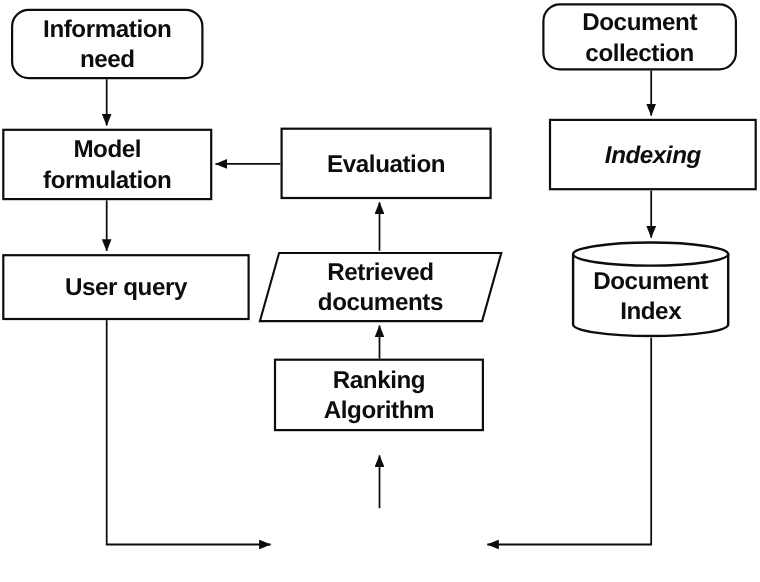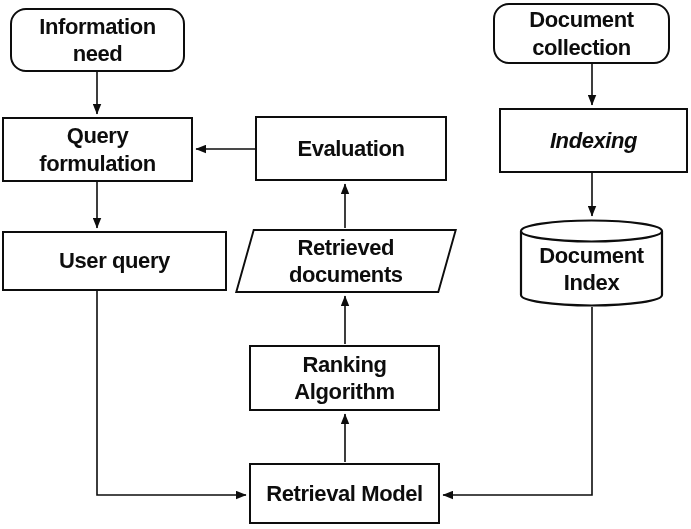--- a/index.html
+++ b/index.html
@@ -39,21 +39,21 @@
   .rounded { border-radius: 16px; border-width: 2.4px; }
 
   
   #n-info      { left: 10px;  top: 8px;   width: 175px; height: 64px; }
   #n-queryform { left: 2px;   top: 117px; width: 191px; height: 65px; }
   #n-userquery { left: 2px;   top: 231px; width: 225px; height: 60px; }
   #n-eval      { left: 255px; top: 116px; width: 192px; height: 65px; }
   #n-retrdocs  { left: 244px; top: 229px; width: 204px; height: 64px;
                  transform: skewX(-15.7deg); }
   #n-retrdocs .label { transform: skewX(15.7deg); }
-  #n-ranking   { left: 249px; top: 345px; width: 191px; height: 66px; }
+  #n-ranking   { left: 249px; top: 326px; width: 191px; height: 66px; }
   #n-retrmodel { left: 249px; top: 463px; width: 191px; height: 61px; }
   #n-doccoll   { left: 493px; top: 3px;   width: 177px; height: 61px; }
   #n-indexing  { left: 499px; top: 108px; width: 189px; height: 65px; font-style: italic; }
   #n-docindex  { left: 519px; top: 219px; width: 145px; height: 88px;
                  border: none; background: transparent; }
   #n-docindex .cyl-svg { position: absolute; left: 0; top: 0; }
   #n-docindex .label { position: relative; z-index: 2; padding-top: 12px; }
 </style>
 </head>
 <body>
@@ -79,21 +79,21 @@
       <path d="M592,307 L592,495 L443,495" marker-end="url(#ah)"></path>
     </g>
   </svg>
 
   <div class="node rounded" id="n-info">
     <span class="label">Information
 need</span>
   </div>
 
   <div class="node" id="n-queryform">
-    <span class="label">Query
+    <span class="label">Model
 formulation</span>
   </div>
 
   <div class="node" id="n-userquery">
     <span class="label">User query</span>
   </div>
 
   <div class="node" id="n-eval">
     <span class="label">Evaluation</span>
   </div>
@@ -101,23 +101,20 @@
   <div class="node" id="n-retrdocs">
     <span class="label">Retrieved
 documents</span>
   </div>
 
   <div class="node" id="n-ranking">
     <span class="label">Ranking
 Algorithm</span>
   </div>
 
-  <div class="node" id="n-retrmodel">
-    <span class="label">Retrieval Model</span>
-  </div>
 
   <div class="node rounded" id="n-doccoll">
     <span class="label">Document
 collection</span>
   </div>
 
   <div class="node" id="n-indexing">
     <span class="label">Indexing</span>
   </div>
 

